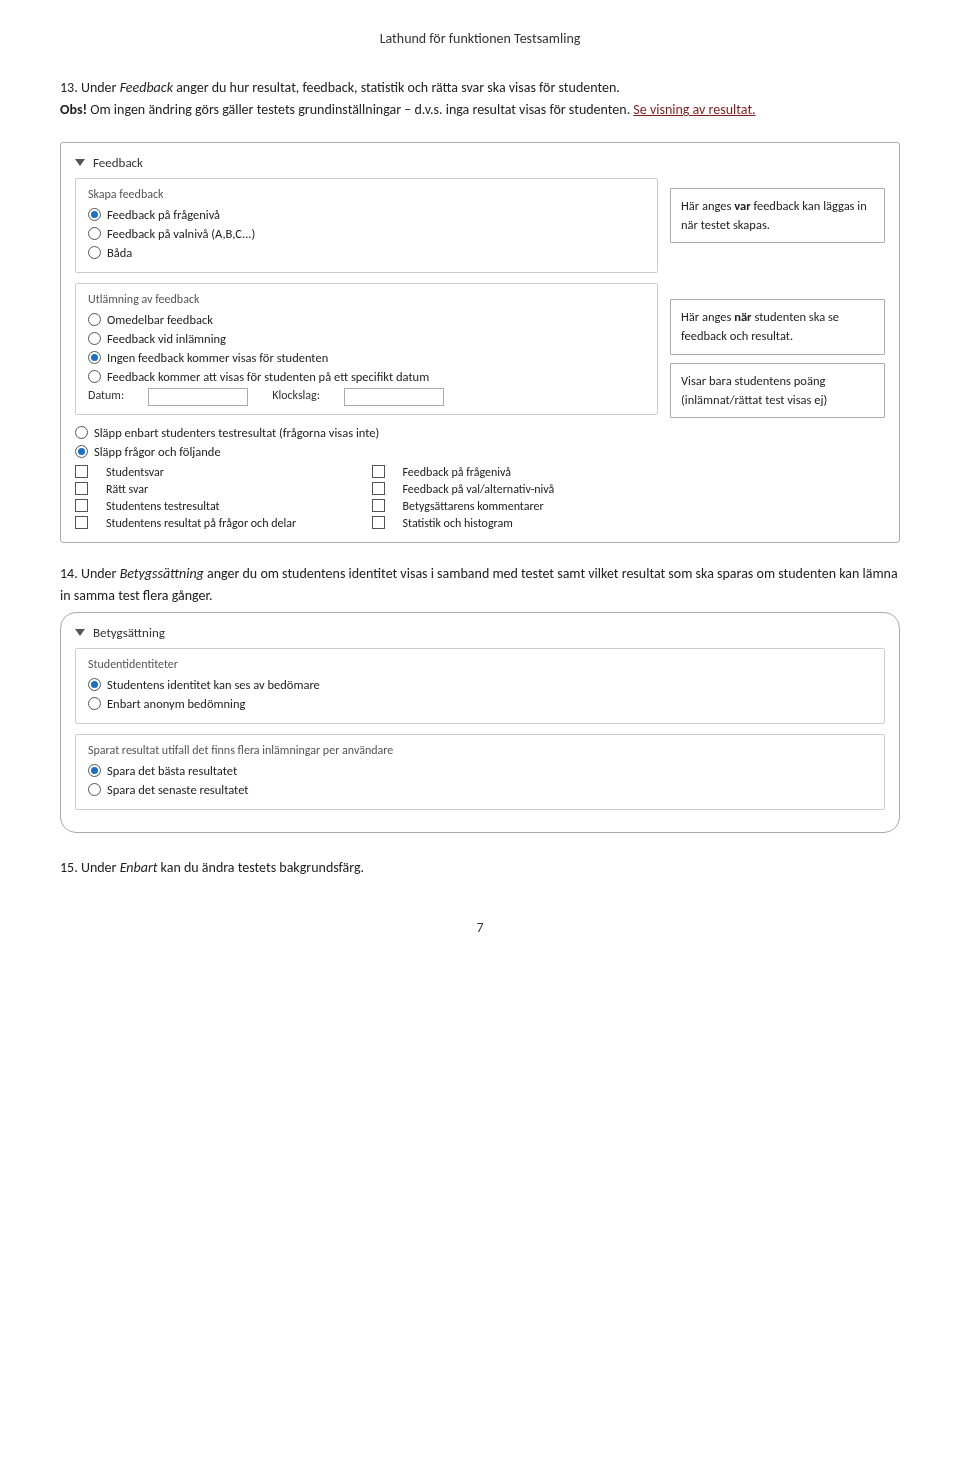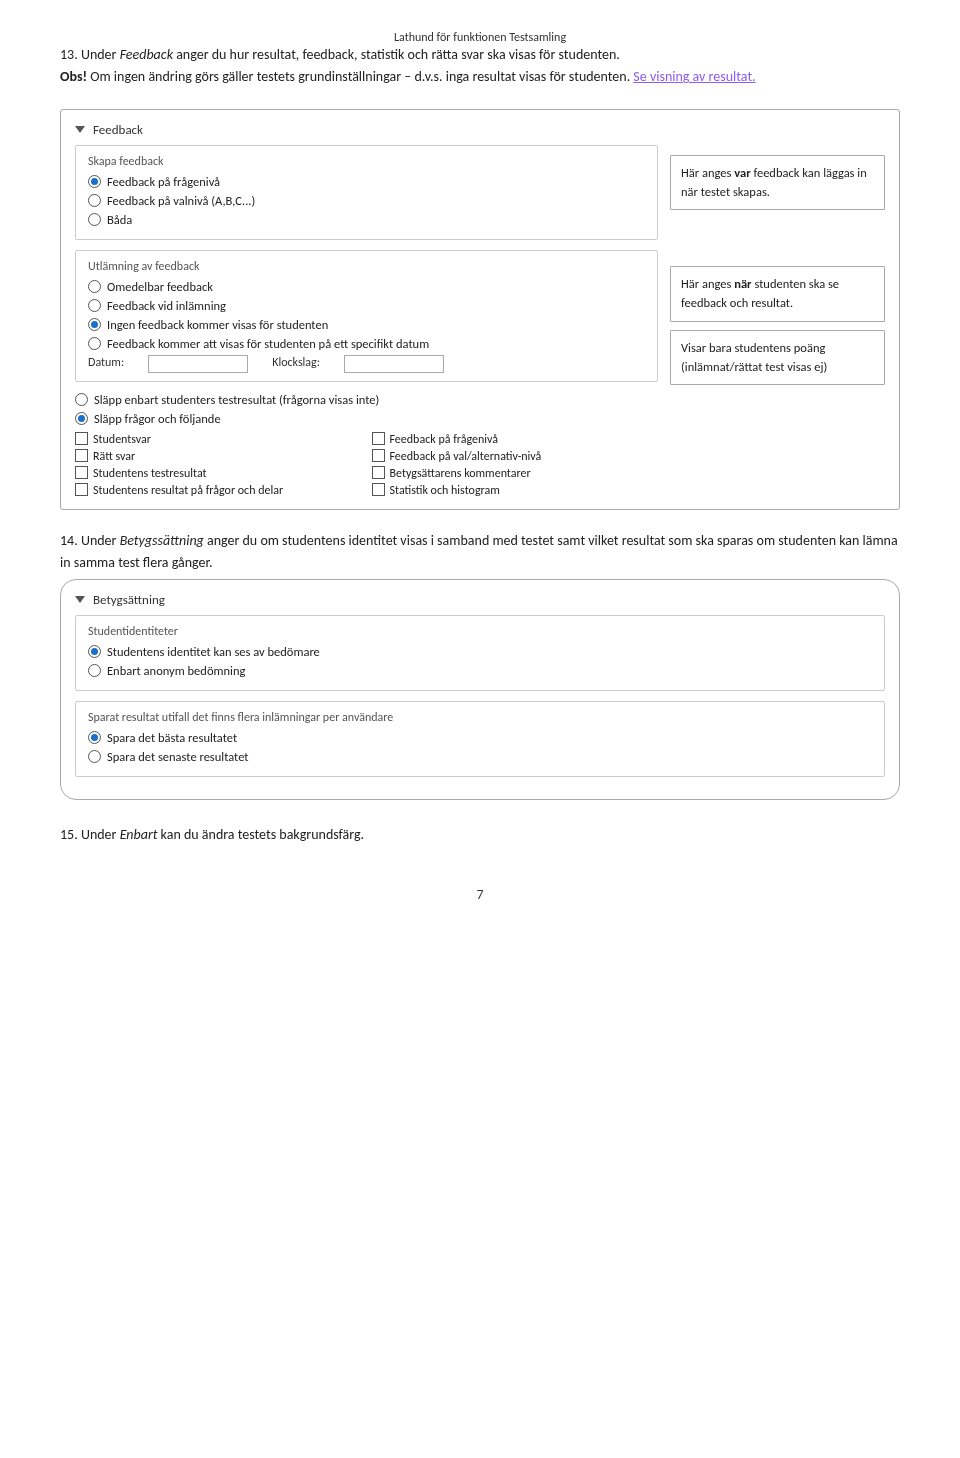--- a/index.html
+++ b/index.html
@@ -7,30 +7,31 @@
       font-family: Calibri, 'Segoe UI', Arial, sans-serif;
       font-size: 14px;
       color: #222;
       background: #fff;
       width: 960px;
       min-height: 1458px;
       padding: 30px 60px 60px 60px;
     }
     .page-title {
       text-align: center;
-      font-size: 12px;
+      font-size: 14px;
       color: #333;
+      margin-bottom: 30px;
     }
     .section-intro {
       margin-bottom: 10px;
       line-height: 1.6;
       font-size: 14px;
     }
     .section-intro a {
-      color: #8b5cf6;
+      color: #7f1d1d;
     }
     .ui-box {
       border: 1px solid #aaa;
       border-radius: 3px;
       padding: 12px 14px;
       margin-bottom: 18px;
       position: relative;
       background: #fff;
     }
     .ui-box-title {
@@ -124,21 +125,21 @@
     }
     .checkbox-grid {
       display: grid;
       grid-template-columns: 1fr 1fr;
       gap: 3px 10px;
       margin-top: 4px;
     }
     .checkbox-item {
       display: flex;
       align-items: center;
-      gap: 5px;
+      gap: 18px;
       font-size: 12px;
     }
     .page-number {
       text-align: center;
       margin-top: 40px;
       font-size: 14px;
       color: #333;
     }
     .feedback-section {
       margin-bottom: 20px;

